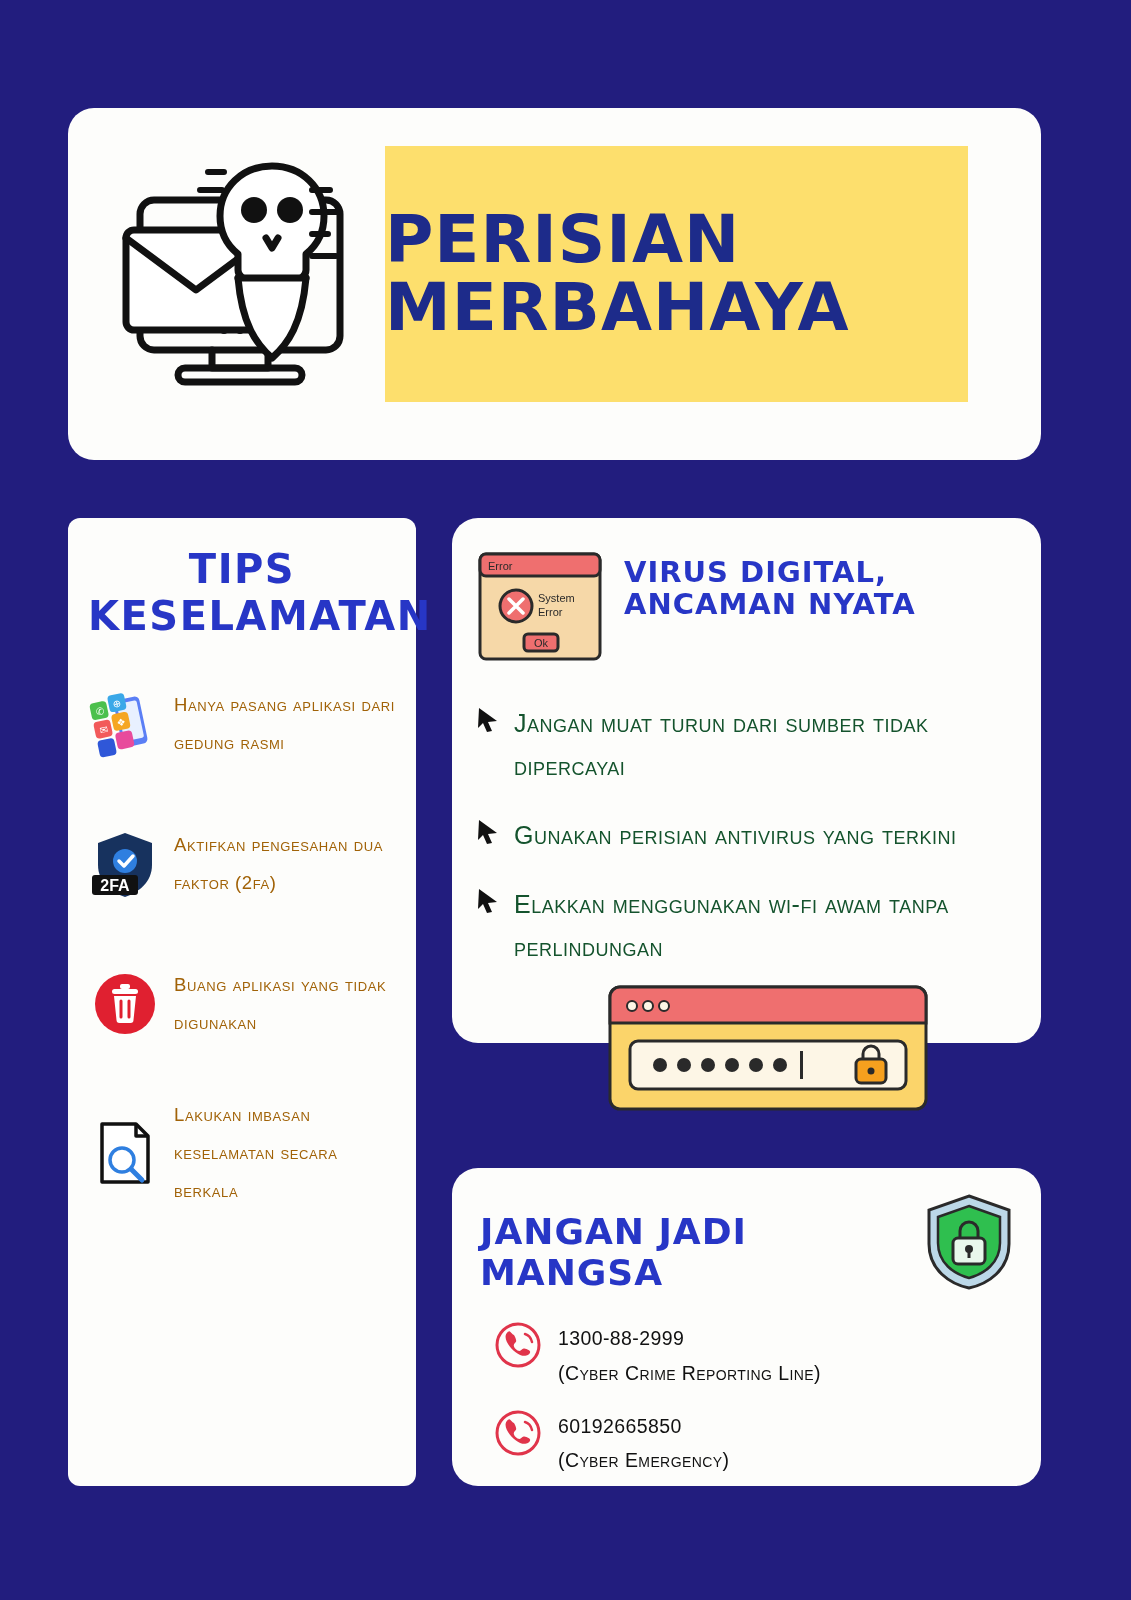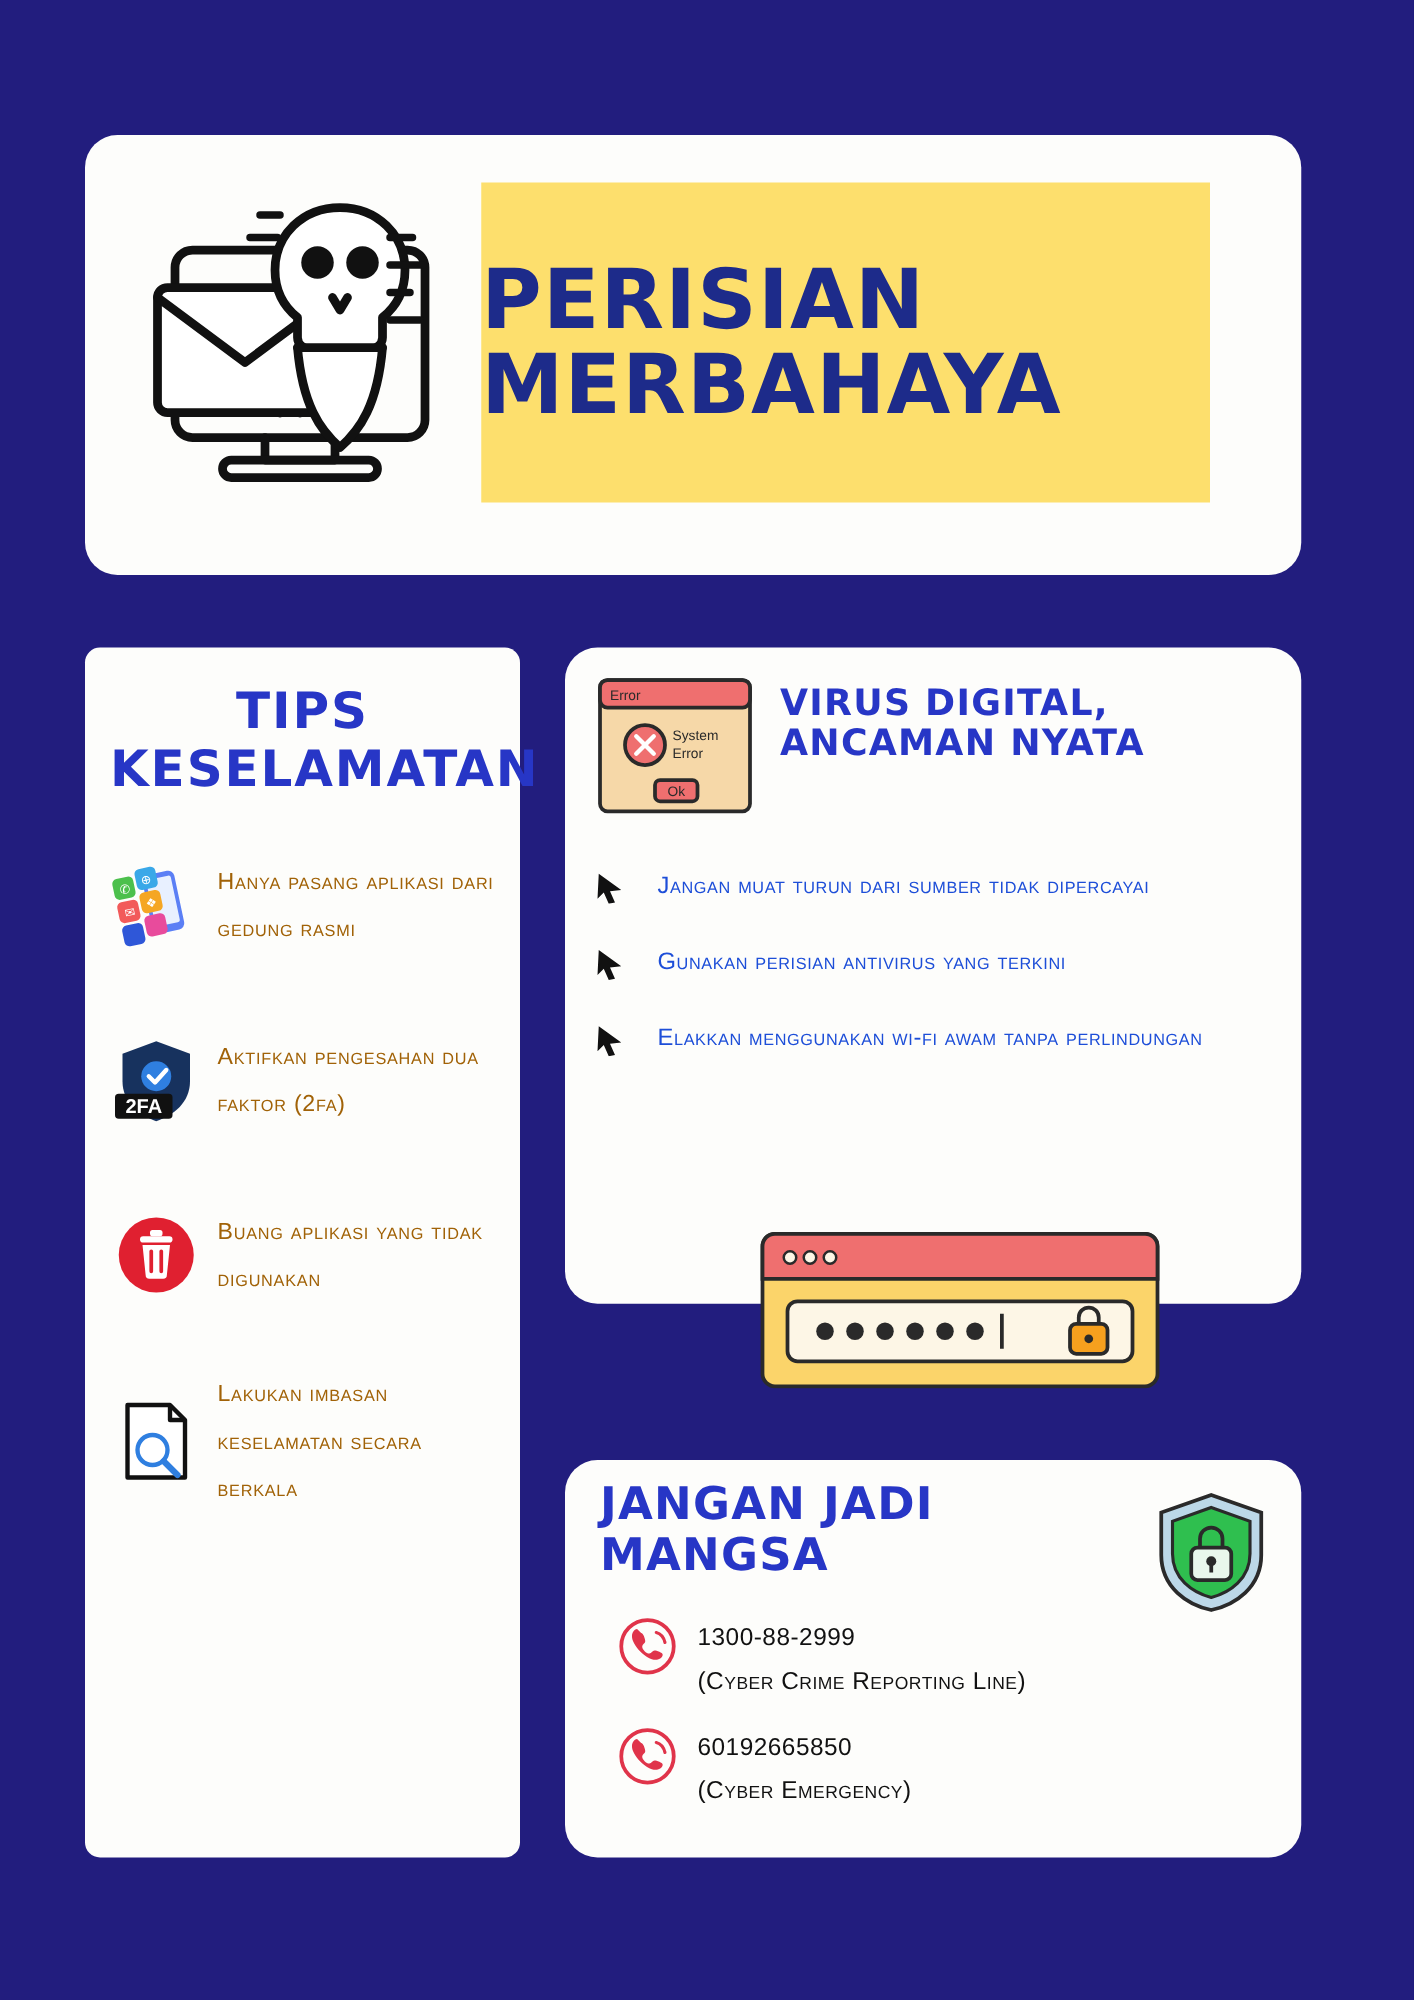--- a/index.html
+++ b/index.html
@@ -91,21 +91,21 @@
   }
   .tip-text::first-letter { text-transform: uppercase; }
 
   
   .virus-card {
     position: absolute;
     left: 452px; top: 518px;
     width: 589px; height: 525px;
     background: #fdfdfb;
     border-radius: 26px;
-    padding: 20px 24px;
+    padding: 30px 24px;
   }
   .virus-head {
     display: flex;
     align-items: flex-start;
     gap: 18px;
   }
   .virus-title {
     font-family: "DejaVu Sans", sans-serif;
     font-weight: bold;
     font-size: 29px;
@@ -118,45 +118,44 @@
   .bullet {
     display: flex;
     gap: 14px;
     margin-bottom: 26px;
   }
   .bullet-arrow {
     flex: 0 0 24px;
     padding-top: 4px;
   }
   .bullet-text {
-    font-size: 19px;
-    color: #1d4ed8;
+    font-size: 25px;
+    color: #14532d;
     line-height: 1.72;
     font-variant: small-caps;
     text-transform: lowercase;
     letter-spacing: 0.5px;
-    margin-left: 12px;
   }
   .bullet-text::first-letter { text-transform: uppercase; }
 
   
   .pw-widget {
     position: absolute;
     left: 608px; top: 985px;
     width: 320px; height: 126px;
   }
 
   
   .contact-card {
     position: absolute;
     left: 452px; top: 1168px;
     width: 589px; height: 318px;
     background: #fdfdfb;
     border-radius: 26px;
-    padding: 16px 28px;
+    padding: 44px 28px;
   }
   .contact-title {
     font-family: "DejaVu Sans", sans-serif;
     font-weight: bold;
     font-size: 36px;
     color: #2736c6;
     line-height: 1.13;
     letter-spacing: 1px;
     width: 430px;
   }

